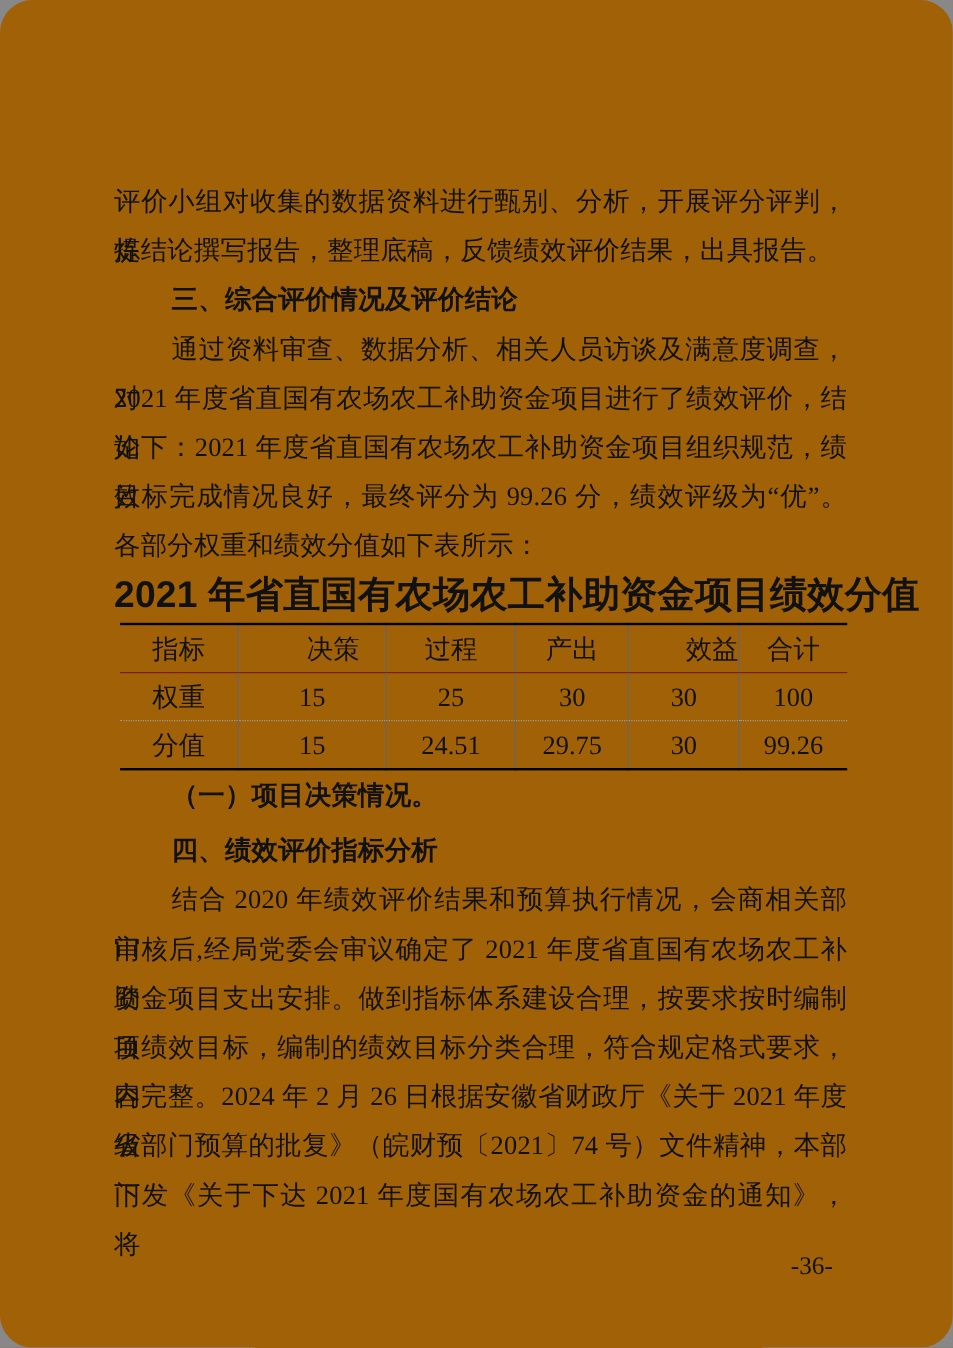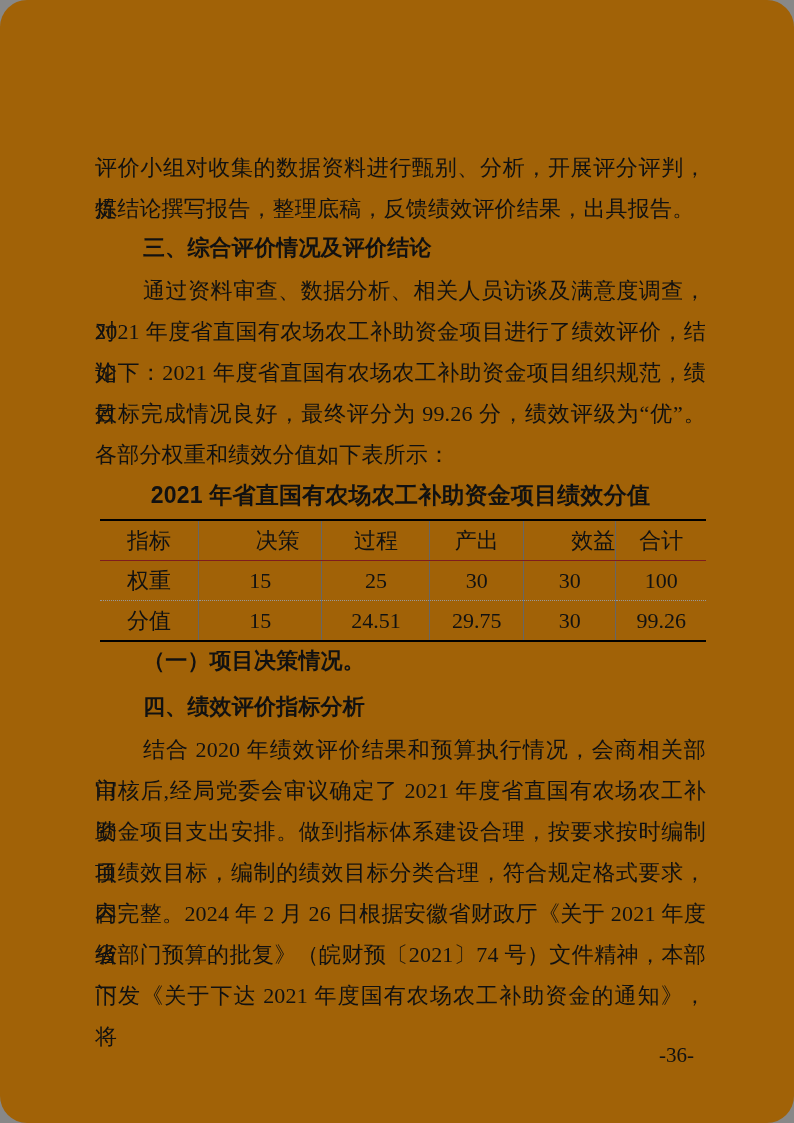--- a/index.html
+++ b/index.html
@@ -24,28 +24,28 @@
     white-space:nowrap;
     letter-spacing:0.2px;
   }
   .jfull{
     white-space:normal;
     text-align:justify;
     text-align-last:justify;
   }
   .indent{ text-indent:48px; }
   .heading{
-    font-family:Liberation Mono, monospace;
+    font-family:Liberation Serif, serif;
     font-weight:bold;
     font-size:22px;
   }
   .table-title{
     font-family:"Liberation Sans","DejaVu Sans",sans-serif;
     font-weight:bold;
-    font-size:23px;
+    font-size:31px;
     text-align:center;
     text-indent:0;
   }
   table.score{
     width:606px;
     margin-left:5px;
     margin-top:3px;
     border-collapse:collapse;
     border-top:2px solid #000;
     border-bottom:2px solid #000;

